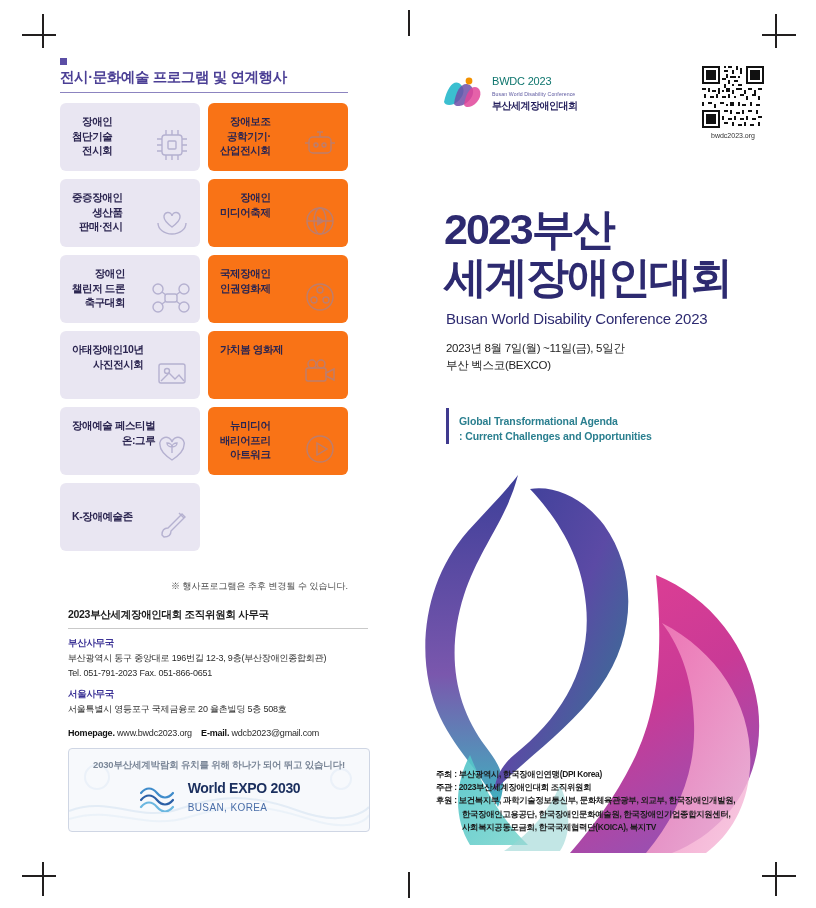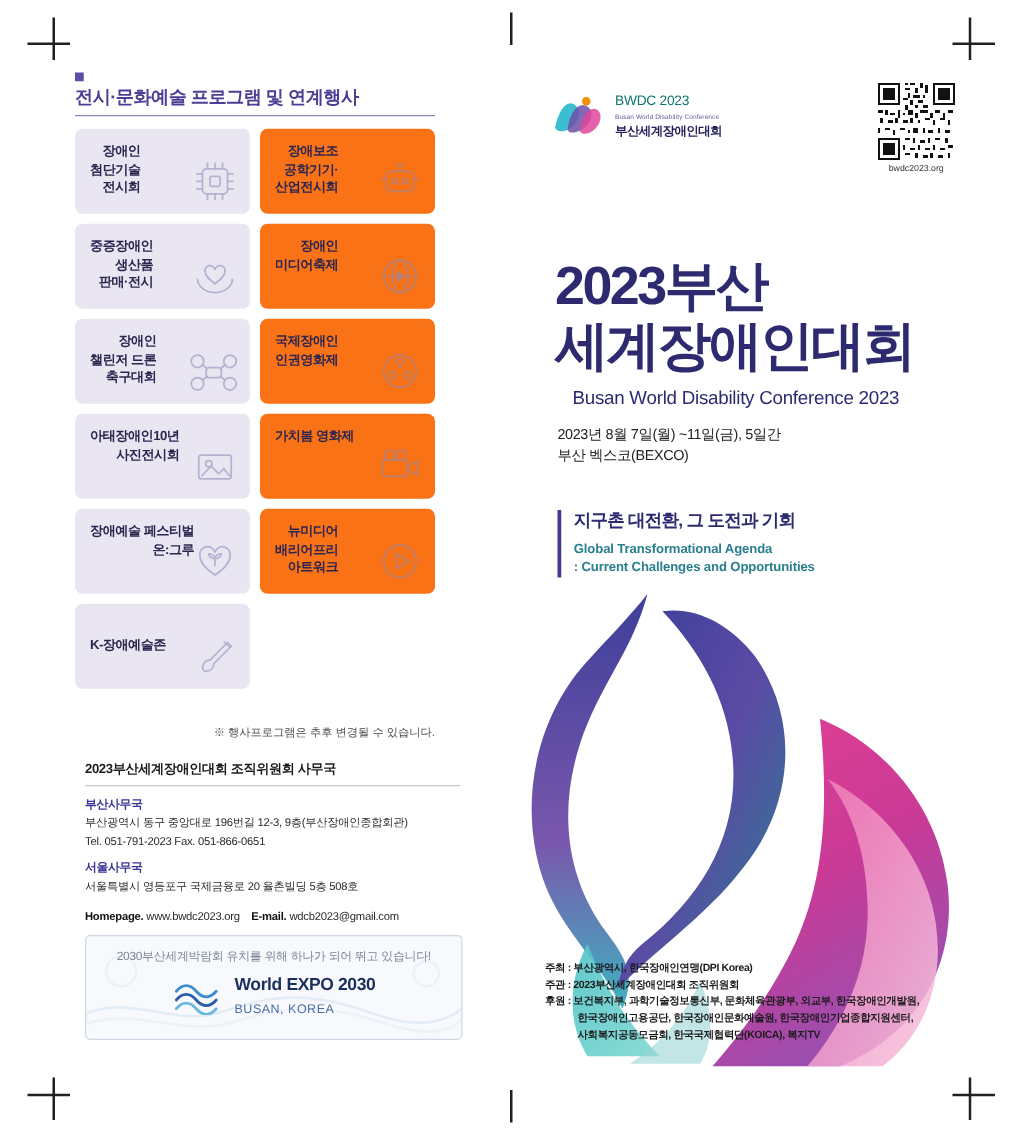--- a/index.html
+++ b/index.html
@@ -73,21 +73,21 @@
 
   
   .expo{
     position:absolute;left:68px;top:748px;width:300px;height:82px;
     border:1px solid #cfd6e4;border-radius:4px;
     background:#f7f9fc;overflow:hidden;
   }
   .expo .wave{position:absolute;left:0;top:0;width:300px;height:82px;opacity:.5;}
   .expo .slogan{
     position:absolute;top:10px;left:0;width:300px;text-align:center;
-    font-size:9.5px;color:#7b8798;letter-spacing:-0.2px;
+    font-size:9.5px;color:#7b8798;letter-spacing:-0.2px;font-weight:bold;
   }
   .expo .logo{
     position:absolute;top:30px;left:0;width:300px;
     display:flex;align-items:center;justify-content:center;gap:8px;
   }
   .expo .logo .mark svg{display:block;}
   .expo .logo .t1{font-size:14px;font-weight:bold;color:#1b2f5e;line-height:15px;letter-spacing:-0.3px;}
   .expo .logo .t2{font-size:10px;color:#4a6ea8;line-height:13px;letter-spacing:.4px;}
 
   
@@ -103,21 +103,21 @@
   .qr canvas,.qr svg{display:block;}
   .qr-label{position:absolute;right:44px;top:132px;width:78px;text-align:center;font-size:7px;color:#333;}
 
   .h1{
     position:absolute;left:34px;top:205px;
     font-size:43px;font-weight:bold;color:#2d2a70;
     line-height:48px;letter-spacing:-2px;white-space:pre-line;
   }
   .h1-en{
     position:absolute;left:36px;top:310px;
-    font-size:15px;color:#2d2a70;letter-spacing:-0.2px;margin-left:12px;
+    font-size:15px;color:#2d2a70;letter-spacing:-0.2px;
   }
   .dates{
     position:absolute;left:36px;top:340px;
     font-size:11.5px;color:#222;line-height:17px;letter-spacing:-0.3px;white-space:pre-line;
   }
   .theme{
     position:absolute;left:36px;top:408px;width:330px;
     padding-left:10px;border-left:3px solid #3f3a8e;
   }
   .theme .kr{font-size:14px;font-weight:bold;color:#2d2a70;letter-spacing:-0.6px;}
@@ -460,21 +460,20 @@
   </div>
   <div class="qr-label">bwdc2023.org</div>
 
   <div class="h1">2023부산
 세계장애인대회</div>
   <div class="h1-en">Busan World Disability Conference 2023</div>
   <div class="dates">2023년 8월 7일(월) ~11일(금), 5일간
 부산 벡스코(BEXCO)</div>
 
   <div class="theme">
-    <div class="kr">지구촌 대전환, 그 도전과 기회</div>
     <div class="en">Global Transformational Agenda
 : Current Challenges and Opportunities</div>
   </div>
 
   <svg class="ribbon" viewBox="0 0 406 400" preserveAspectRatio="none">
     <defs>
       <linearGradient id="g1" x1="0" y1="0" x2="1" y2="1">
         <stop offset="0" stop-color="#3a3f98"></stop>
           <stop offset="0.5" stop-color="#5b4aa5"></stop>
           <stop offset="1" stop-color="#2a7f8f"></stop>

